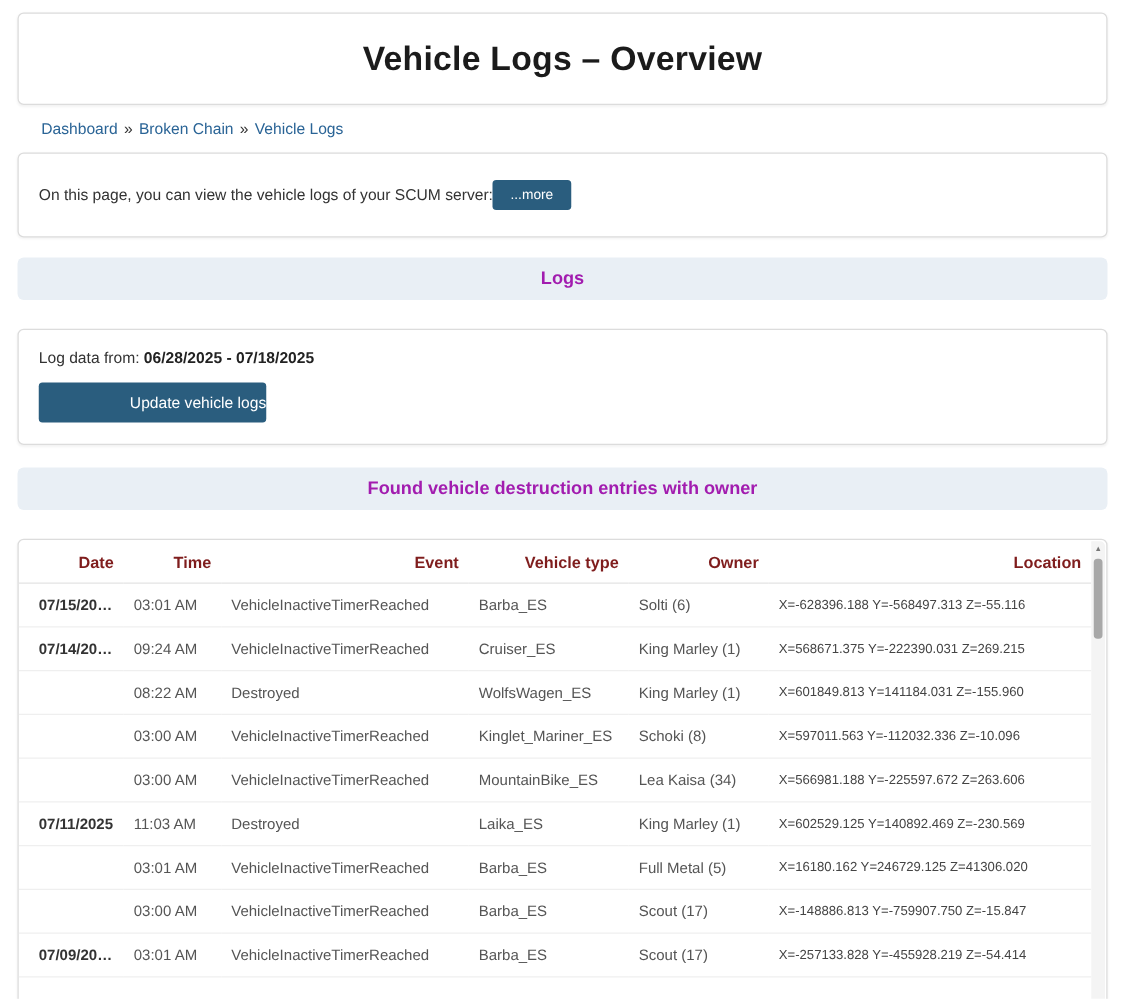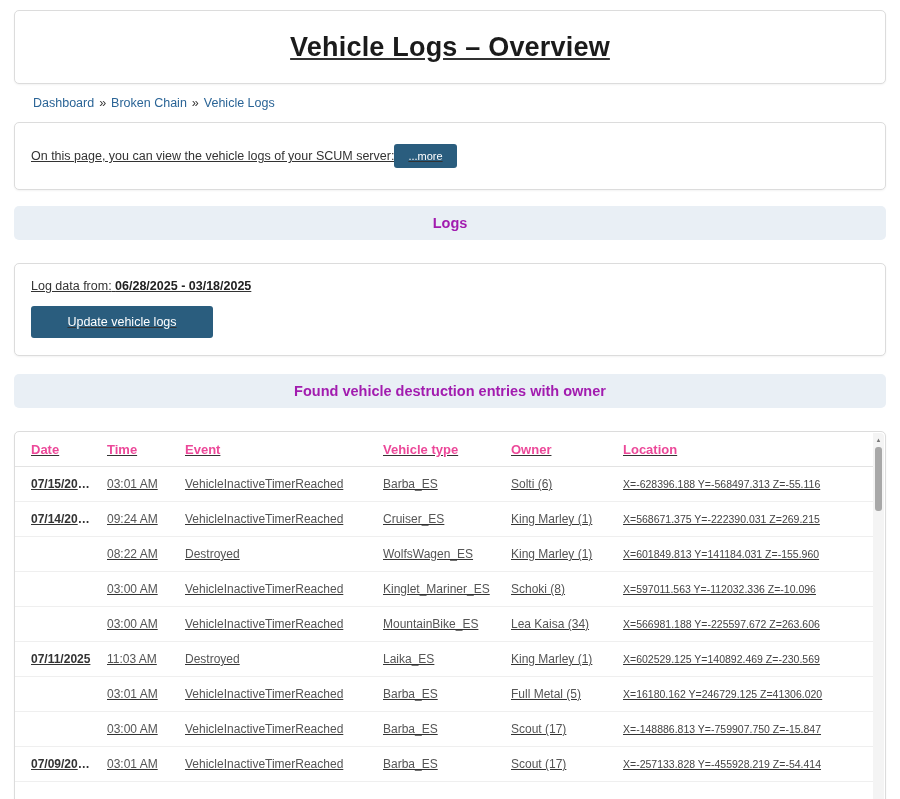--- a/index.html
+++ b/index.html
@@ -16,21 +16,20 @@
     font-family:"Liberation Sans","DejaVu Sans",sans-serif;
     color:#333;
     padding:10px 14px;
     overflow:hidden;
   }
   .card{
     background:#fff;
     border:1px solid var(--border);
     border-radius:5px;
     box-shadow:0 1px 2px rgba(0,0,0,0.05);
-    text-decoration:underline;
   }
   
   .header-card{
     height:74px;
     display:flex;align-items:center;justify-content:center;
     margin-bottom:12px;
   }
   .header-card h1{
     margin:0;font-size:27px;font-weight:bold;color:#1b1b1b;letter-spacing:.2px;
   }
@@ -44,21 +43,21 @@
     margin-bottom:16px;
     font-size:12.5px;
     display:flex;align-items:center;
   }
   .btn{
     background:var(--accent);color:#fff;border:none;border-radius:3px;
     font-family:inherit;cursor:pointer;
   }
   .btn-sm{font-size:11px;padding:6px 14px;}
   .btn-lg{
-    display:block;font-size:12.5px;padding:9px 0;width:182px;text-align:center;
+    display:block;font-size:12.5px;padding:9px 0;width:182px;text-align:right;
     margin:13px 0 2px 0;
   }
   
   .section-bar{
     background:var(--bar);
     border-radius:5px;
     padding:9px 0;
     text-align:center;
     font-weight:bold;
     font-size:14.5px;
@@ -71,21 +70,21 @@
   
   .table-card{
     position:relative;
     height:382px;
     overflow:hidden;
     padding:0;
   }
   .table-scroll{height:100%;overflow:hidden;padding-right:12px;}
   table{width:100%;border-collapse:collapse;table-layout:fixed;}
   th{
-    text-align:left;font-size:13px;font-weight:bold;color:#ec4899;
+    text-align:right;font-size:13px;font-weight:bold;color:#7f1d1d;
     padding:10px 8px 9px;border-bottom:1px solid #e3e3e3;
     white-space:nowrap;overflow:hidden;
   }
   td{
     font-size:12px;color:#555;
     padding:10px 8px;border-bottom:1px solid #efefef;
     white-space:nowrap;overflow:hidden;text-overflow:ellipsis;
   }
   th.c0,td.c0{width:84px;padding-left:16px;}
   th.c1,td.c1{width:78px;}
@@ -120,21 +119,21 @@
   <button class="btn btn-sm">...more</button>
 </div>
 
 <div class="section-bar">
   <span>Logs</span>
 </div>
 
 <div class="card logdata-card">
   <div>
     <span>Log data from:</span>
-    <b>06/28/2025 - 03/18/2025</b>
+    <b>06/28/2025 - 07/18/2025</b>
   </div>
   <button class="btn btn-lg">Update vehicle logs</button>
 </div>
 
 <div class="section-bar">
   <span>Found vehicle destruction entries with owner</span>
 </div>
 
 <div class="card table-card">
   <div class="table-scroll">

